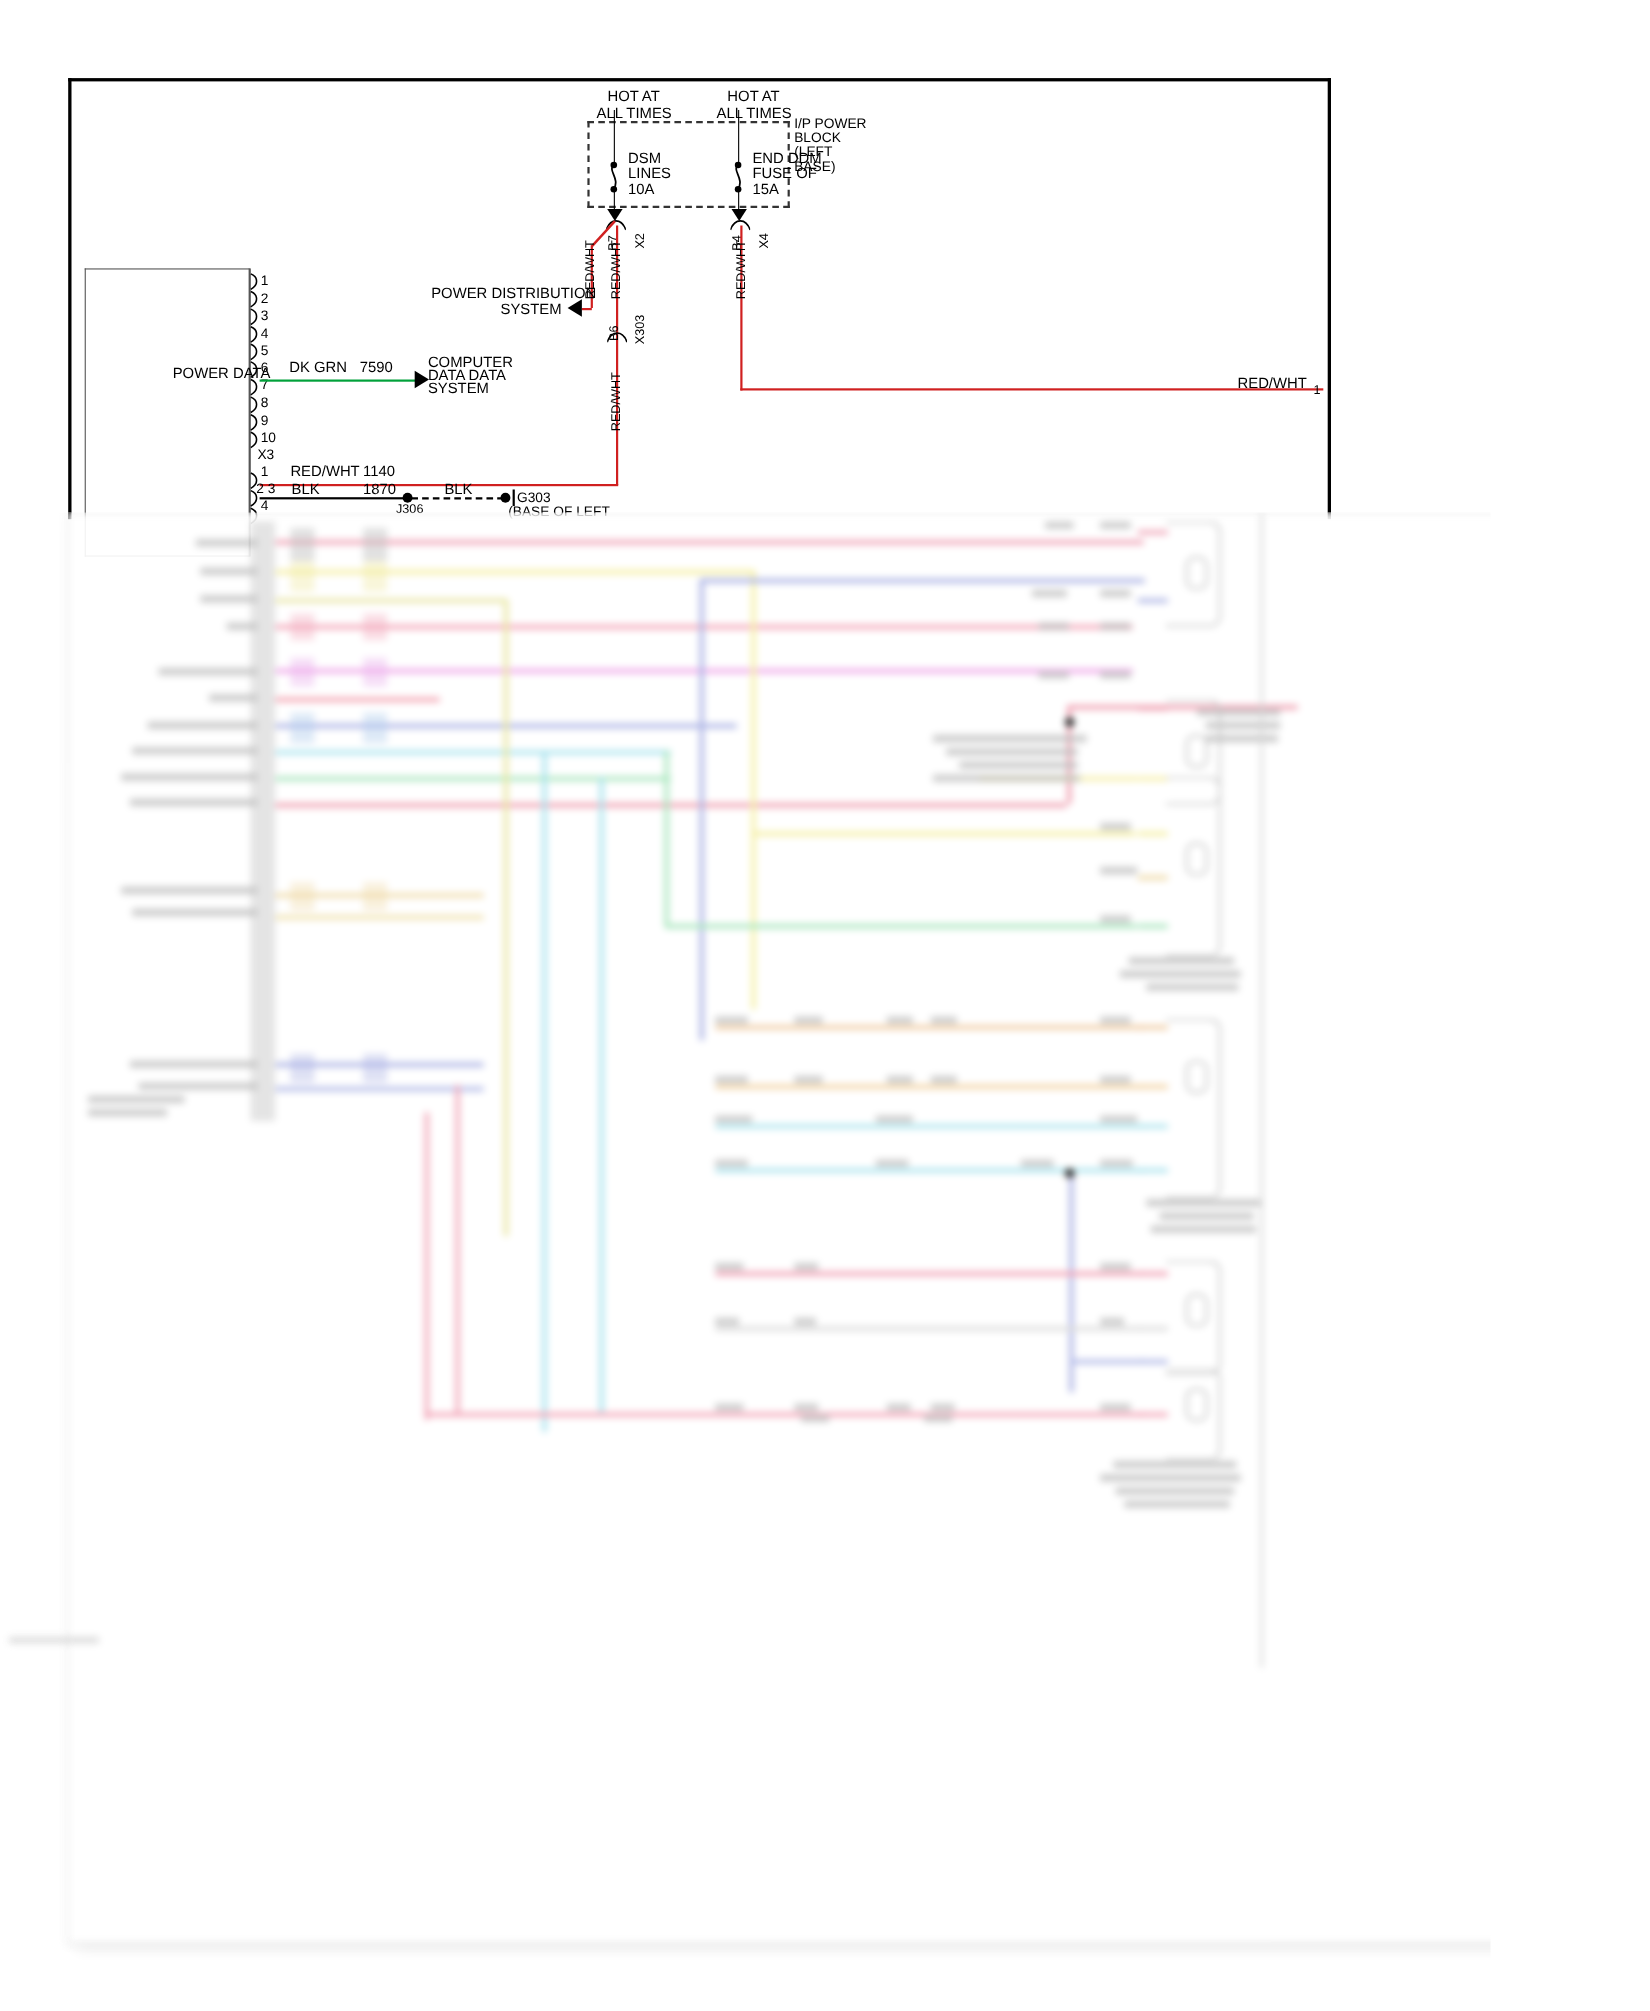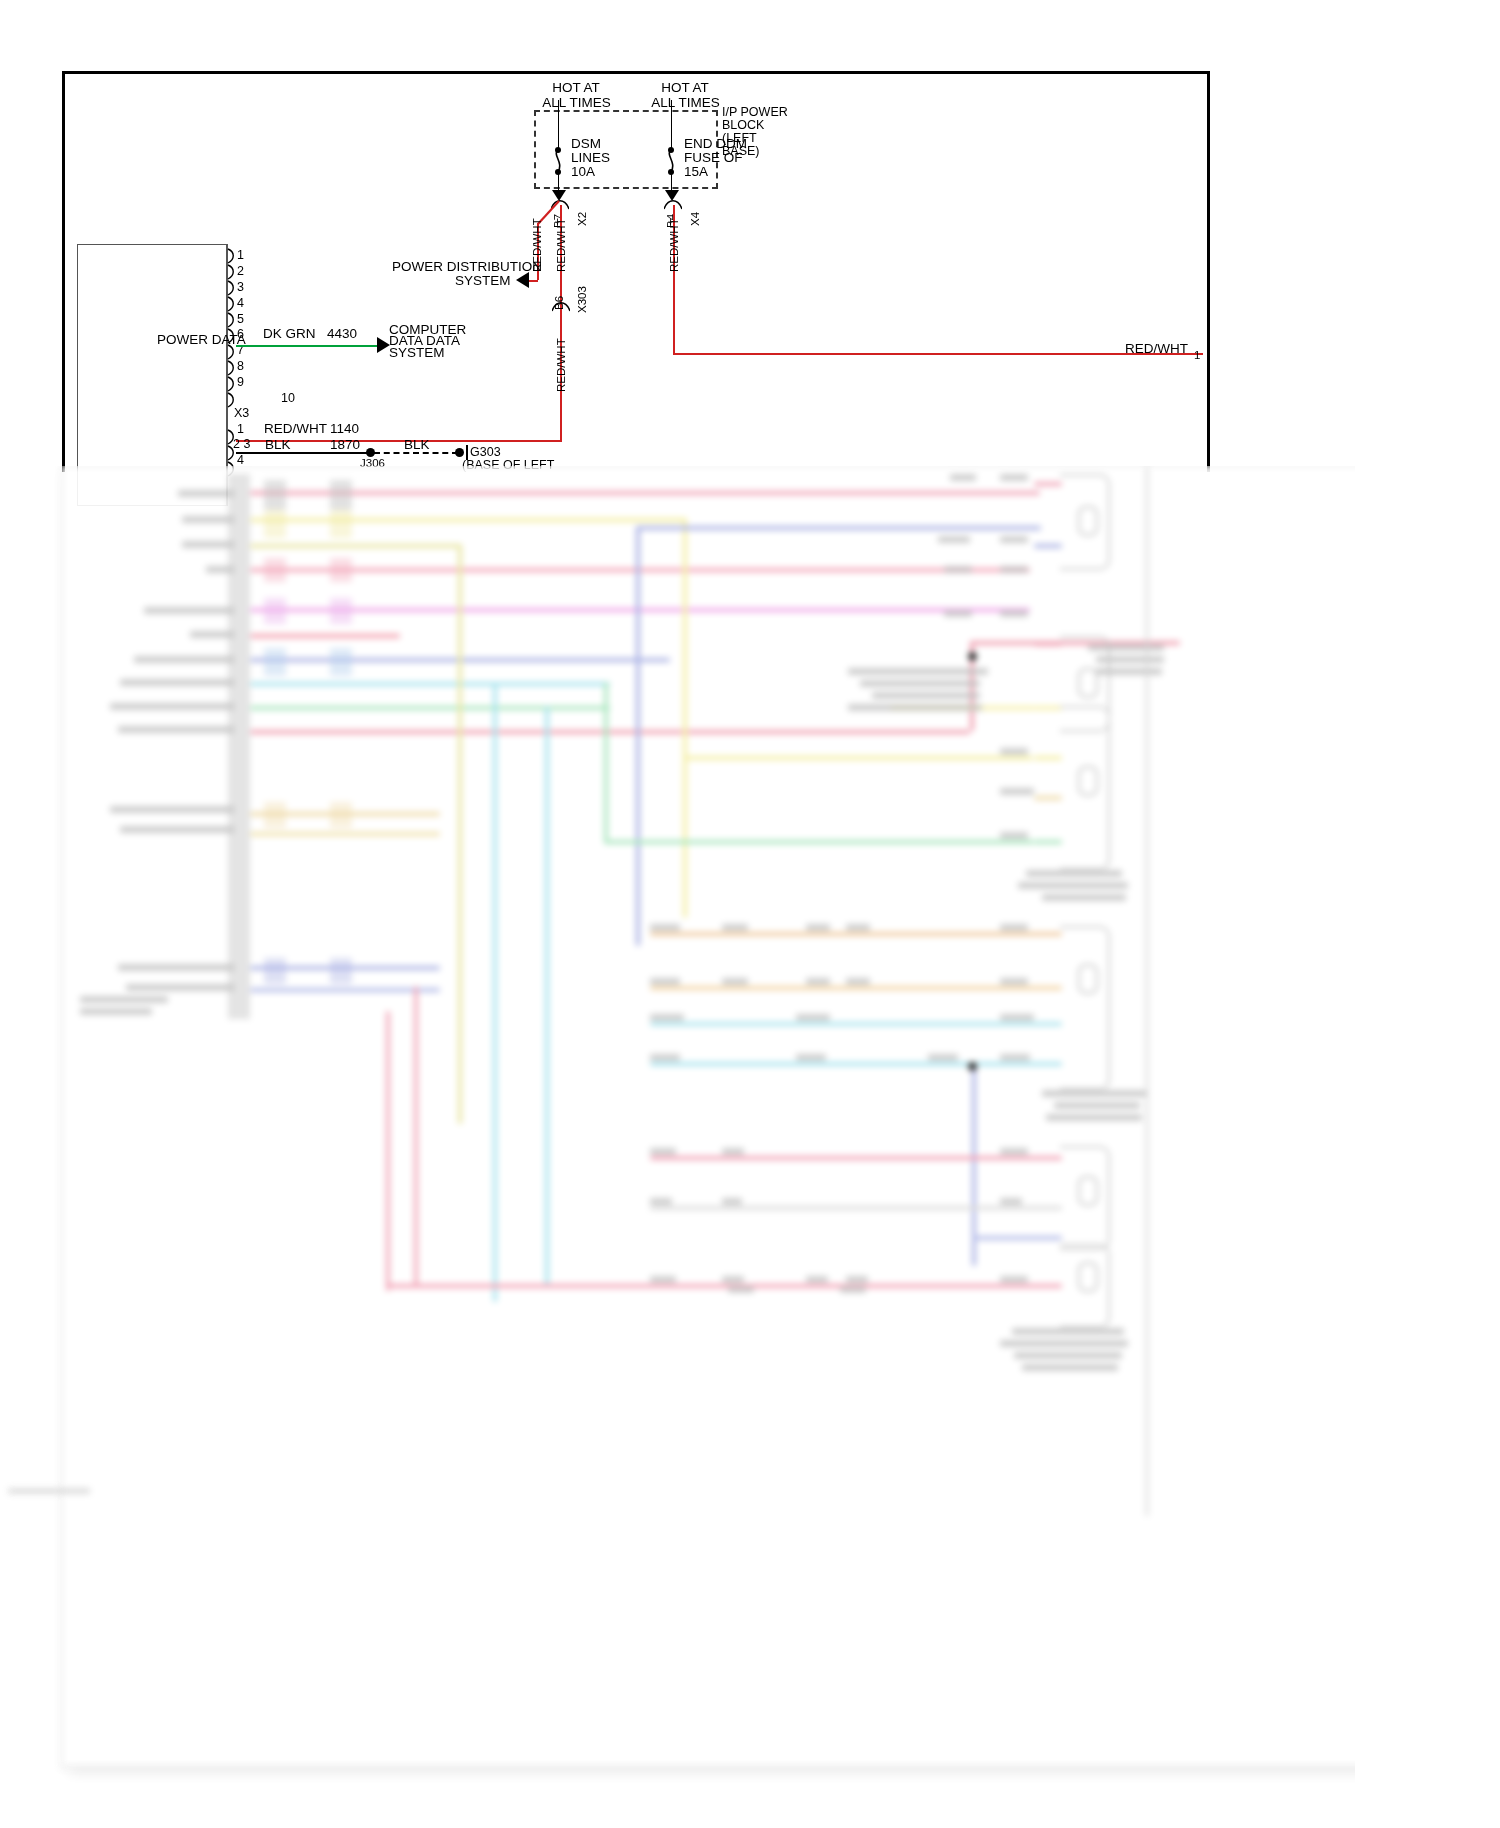--- a/index.html
+++ b/index.html
@@ -172,21 +172,21 @@
     </svg>
     <div class="txt t12" style="left:237px;top:248px;">1</div>
     <div class="txt t12" style="left:237px;top:264px;">2</div>
     <div class="txt t12" style="left:237px;top:280px;">3</div>
     <div class="txt t12" style="left:237px;top:296px;">4</div>
     <div class="txt t12" style="left:237px;top:312px;">5</div>
     <div class="txt t12" style="left:237px;top:327px;">6</div>
     <div class="txt t12" style="left:237px;top:343px;">7</div>
     <div class="txt t12" style="left:237px;top:359px;">8</div>
     <div class="txt t12" style="left:237px;top:375px;">9</div>
-    <div class="txt t12" style="left:237px;top:391px;margin-left:44px;">10</div>
+    <div class="txt t12" style="left:237px;top:391px;">10</div>
     <div class="txt t12" style="left:234px;top:406px;">X3</div>
   </div>
 
   <div>
     <svg style="position:absolute;left:227px;top:428px;width:10px;height:60px;" viewBox="0 0 10 60">
       <g stroke="#000" stroke-width="1.4" fill="none">
         <path d="M1 2 C 8 5, 8 12, 1 16"></path>
         <path d="M1 18 C 8 21, 8 28, 1 32"></path>
         <path d="M1 34 C 8 37, 8 44, 1 48"></path>
       </g>
@@ -194,21 +194,21 @@
     <div class="txt t12" style="left:237px;top:422px;">1</div>
     <div class="txt t12" style="left:233px;top:437px;">2 3</div>
     <div class="txt t12" style="left:237px;top:453px;">4</div>
   </div>
 
   <div class="txt t13" style="left:157px;top:332px;">POWER DATA</div>
 
   <div class="hline grn" style="left:236px;top:345px;width:142px;border-top-width:2.4px;"></div>
   <div class="arrow-r" style="left:377px;top:337px;"></div>
   <div class="txt t13" style="left:263px;top:326px;">DK GRN</div>
-  <div class="txt t13" style="left:327px;top:326px;">4430</div>
+  <div class="txt t13" style="left:327px;top:326px;">7590</div>
   <div class="txt t13" style="left:389px;top:322px;">COMPUTER</div>
   <div class="txt t13" style="left:389px;top:333px;">DATA DATA</div>
   <div class="txt t13" style="left:389px;top:345px;">SYSTEM</div>
 
   <div class="txt t13" style="left:264px;top:421px;">RED/WHT</div>
   <div class="txt t13" style="left:330px;top:421px;">1140</div>
 
   <div class="hline blk" style="left:236px;top:452px;width:132px;border-top-width:2.2px;"></div>
   <div class="txt t13" style="left:265px;top:437px;">BLK</div>
   <div class="txt t13" style="left:330px;top:437px;">1870</div>

